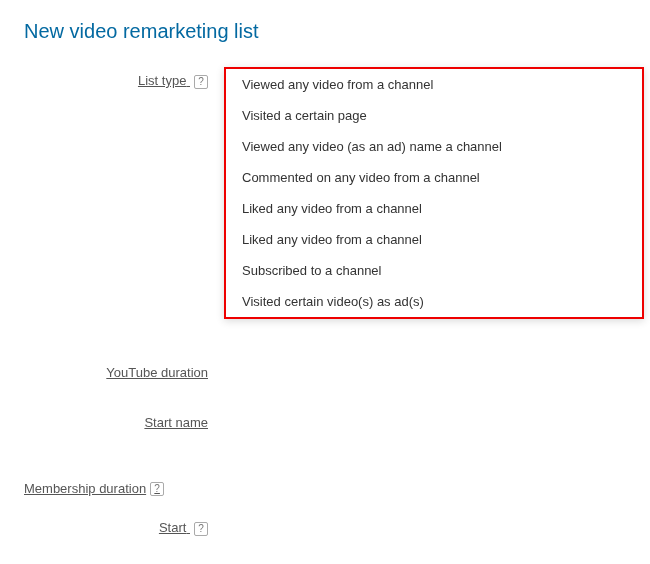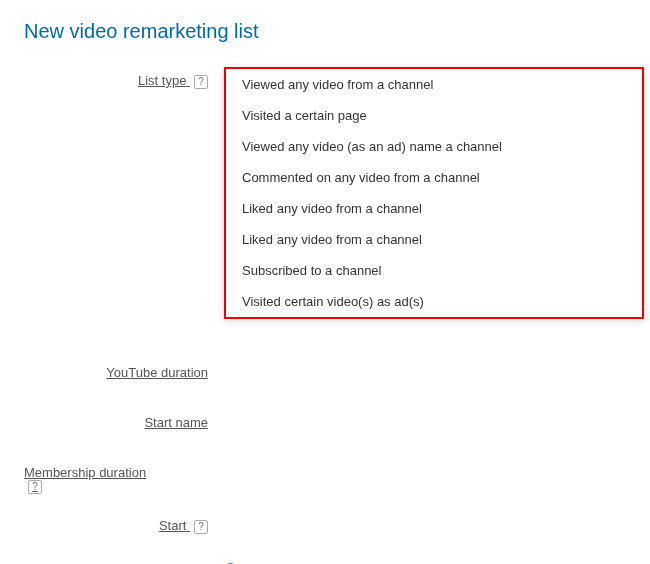--- a/index.html
+++ b/index.html
@@ -94,24 +94,25 @@
     .radio-row {
       display: flex;
       align-items: center;
       margin-bottom: 6px;
     }
     .radio-row input[type=radio] {
       margin-right: 6px;
     }
     .membership-label {
       display: flex;
-      flex-direction: column;
-      align-items: flex-start;
+      flex-direction: row;
+      align-items: center;
       padding-right: 16px;
       padding-top: 6px;
+      margin-top: 16px;
     }
   </style>
 </head>
 <body>
 
 <h1>New video remarketing list</h1>
 
 <div class="form-row">
   <div class="form-label">
     <span>List type</span>

